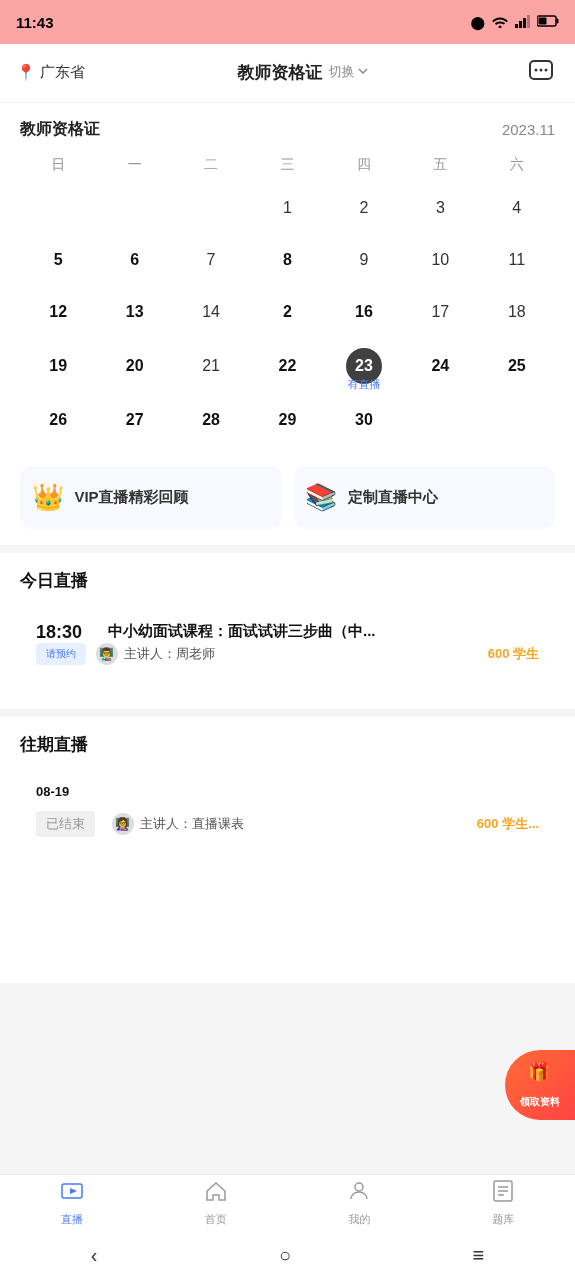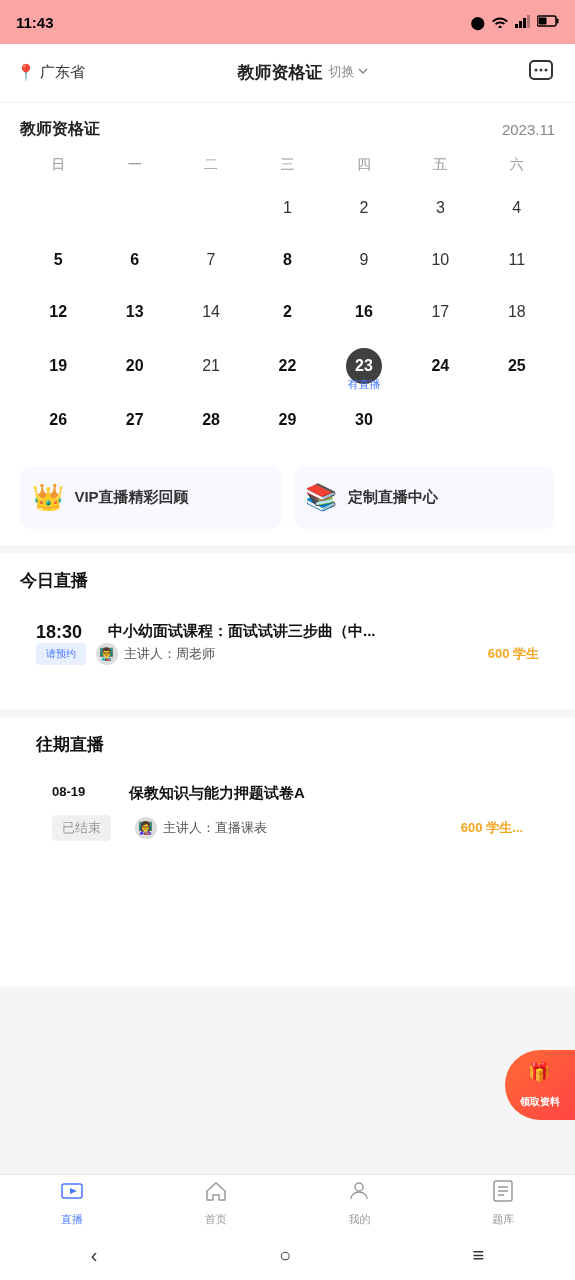--- a/index.html
+++ b/index.html
@@ -279,21 +279,21 @@
     }
     .past-title {
       font-size: 15px;
       font-weight: 600;
       color: #111;
       flex: 1;
     }
     .past-card-footer {
       display: flex;
       align-items: center;
-      gap: 24px;
+      gap: 17px;
     }
     .ended-btn {
       background: #f0f0f0;
       color: #999;
       border: none;
       border-radius: 4px;
       padding: 4px 10px;
       font-size: 13px;
     }
 
@@ -535,26 +535,25 @@
         </div>
         <span class="student-count">600 学生</span>
       </div>
     </div>
   </div>
 </div>
 
 <div class="section-divider"></div>
 
 <div class="section-wrapper">
-  <div style="padding: 16px 36px; padding-bottom: 130px;">
+  <div style="padding: 16px 20px; padding-bottom: 130px;">
     <div class="section-title">往期直播</div>
     <div class="past-card">
       <div class="past-card-header">
         <span class="past-date">08-19</span>
-        <span class="past-title">保教知识与能力押题试卷A</span>
       </div>
       <div class="past-card-footer">
         <button class="ended-btn">已结束</button>
         <div class="teacher-info">
           <div class="teacher-avatar">
             <span>👩‍🏫</span>
           </div>
           <span>主讲人：直播课表</span>
         </div>
         <span class="student-count">600 学生...</span>

